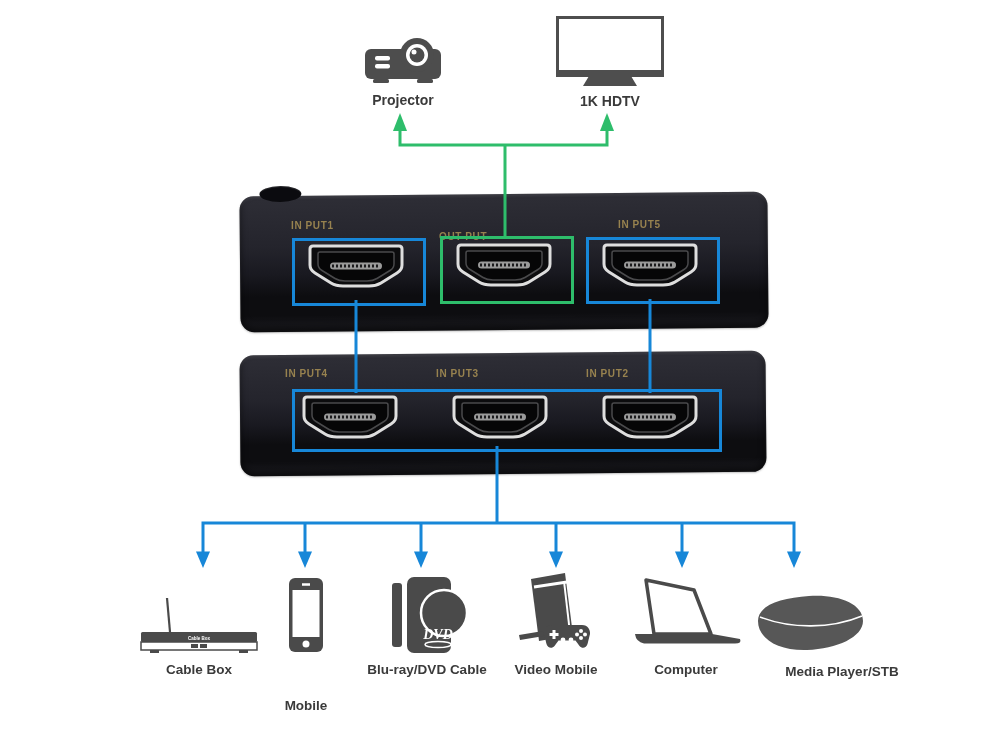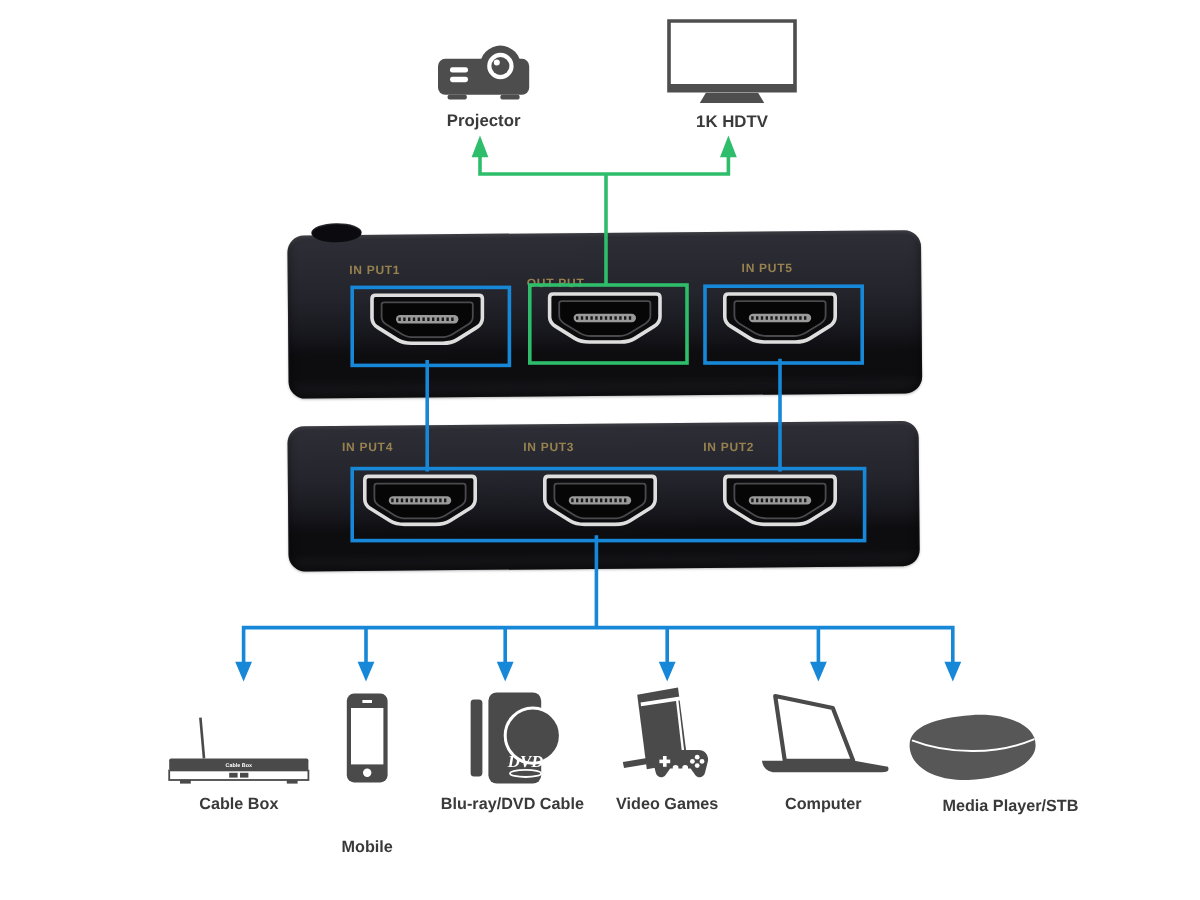--- a/index.html
+++ b/index.html
@@ -181,17 +181,17 @@
   </svg>
 
   <svg class="src-icon" style="left:751px;top:591px" width="118" height="64" viewBox="0 0 118 64">
     <path d="M7 30 C7 14 30 7 58 5 C86 3 112 12 112 30 C112 46 86 58 56 59 C28 60 7 48 7 30 Z" fill="#575757"></path>
     <path d="M9 26 C40 38 80 38 111 25" fill="none" stroke="#ffffff" stroke-width="1.6"></path>
   </svg>
 
   <div class="source-label" style="left:119px;top:662px">Cable Box</div>
   <div class="source-label" style="left:226px;top:698px">Mobile</div>
   <div class="source-label" style="left:347px;top:662px">Blu-ray/DVD Cable</div>
-  <div class="source-label" style="left:476px;top:662px">Video Games</div>
+  <div class="source-label" style="left:476px;top:662px">Video Mobile</div>
   <div class="source-label" style="left:606px;top:662px">Computer</div>
   <div class="source-label" style="left:762px;top:664px">Media Player/STB</div>
 
 </div>
 
 </body></html>

